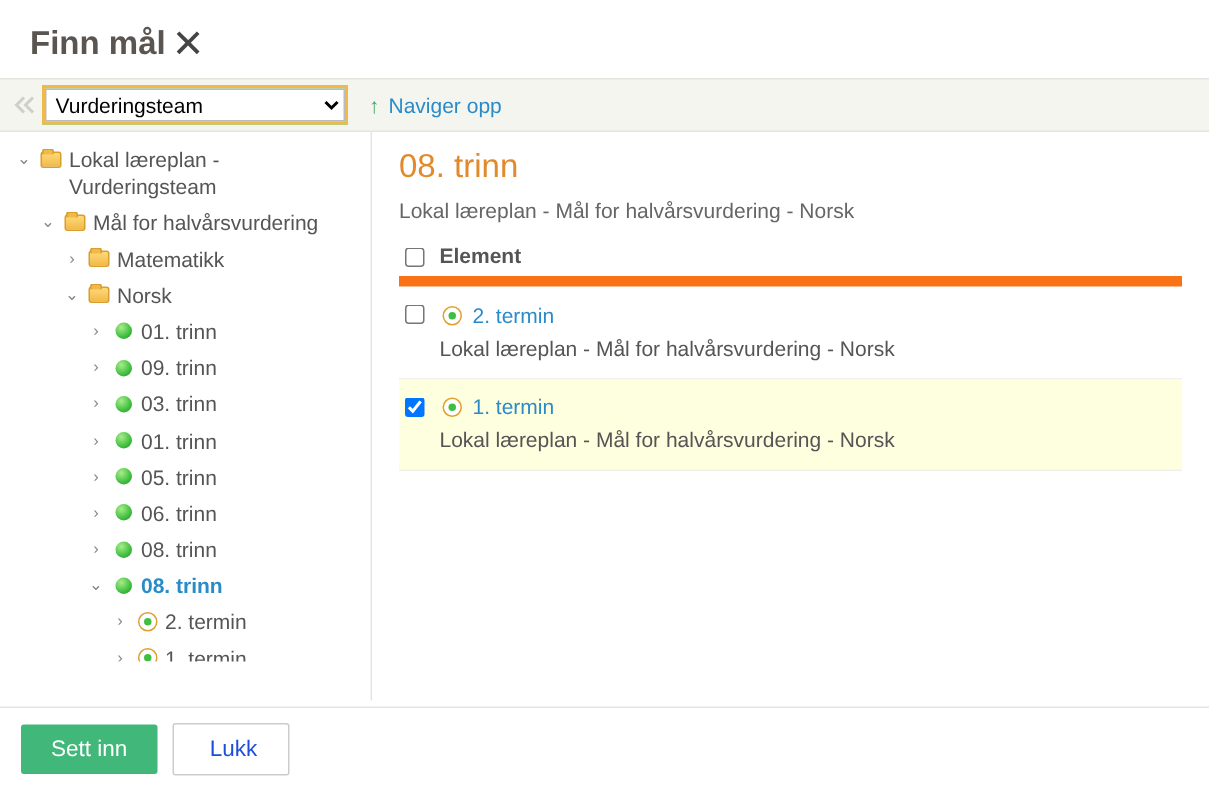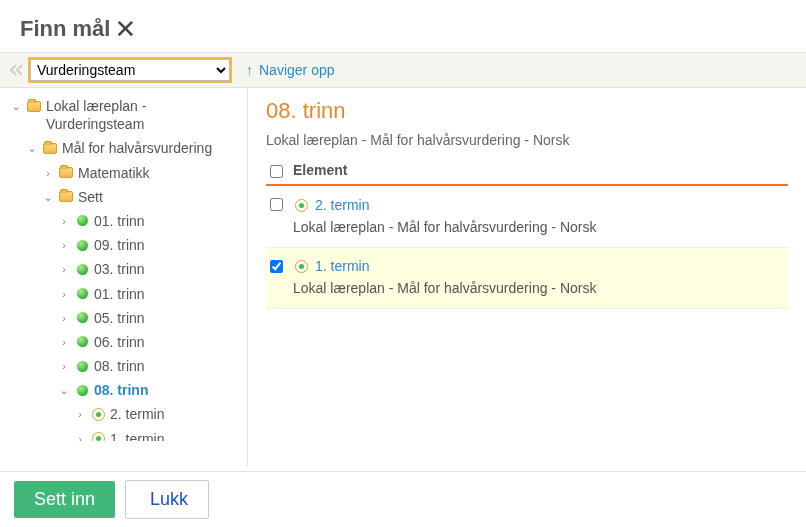--- a/index.html
+++ b/index.html
@@ -170,21 +170,21 @@
   }
   .detail-sub {
     color: #666;
     margin-bottom: 10px;
     font-size: 14px;
   }
   .elem-header {
     display: flex;
     align-items: center;
     gap: 10px;
-    border-bottom: 2px solid #f97316;
+    border-bottom: 7px solid #f97316;
     padding: 4px 2px 6px 2px;
     font-weight: 600;
     color: #555;
   }
   .elem-row {
     display: flex;
     align-items: flex-start;
     gap: 10px;
     padding: 10px 2px 12px 2px;
     border-bottom: 1px solid #f0f0ea;
@@ -217,21 +217,21 @@
     border-top: 1px solid #e5e5e0;
     display: flex;
     align-items: center;
     gap: 10px;
     padding: 0 14px;
     background: #fff;
   }
   .btn {
     border: none;
     padding: 8px 20px;
-    font-size: 18px;
+    font-size: 15px;
     cursor: pointer;
     border-radius: 2px;
   }
   .btn-primary {
     background: #41b77a;
     color: #fff;
   }
   .btn-secondary {
     background: #fff;
     color: #1d4ed8;
@@ -299,21 +299,21 @@
                     </span>
                   <span class="tree-label">Matematikk</span>
                 </div>
               </li>
               <li>
                 <div class="tree-row">
                   <span class="exp">⌄</span>
                   <span class="ticon">
                       <span class="folder-i"></span>
                     </span>
-                  <span class="tree-label">Sett</span>
+                  <span class="tree-label">Norsk</span>
                 </div>
                 <ul>
                   <li>
                       <div class="tree-row">
                         <span class="exp">›</span>
                         <span class="ticon">
                           <span class="bullet-green"></span>
                         </span>
                         <span class="tree-label">01. trinn</span>
                       </div>

